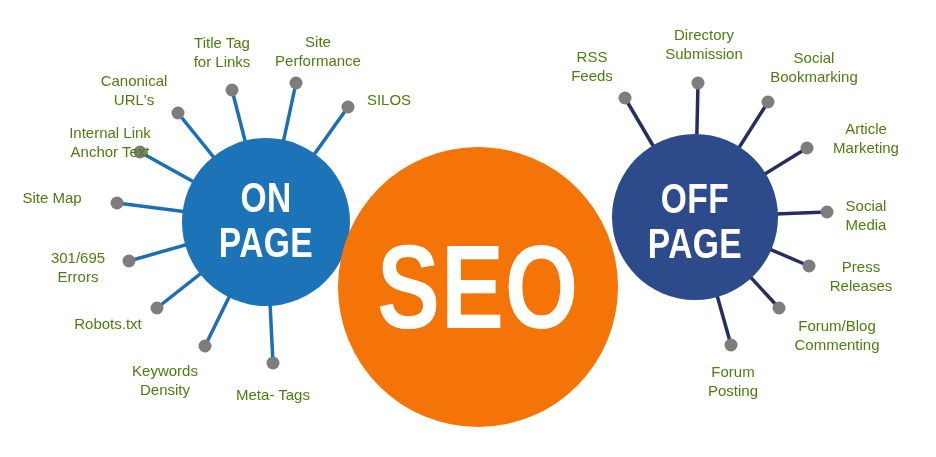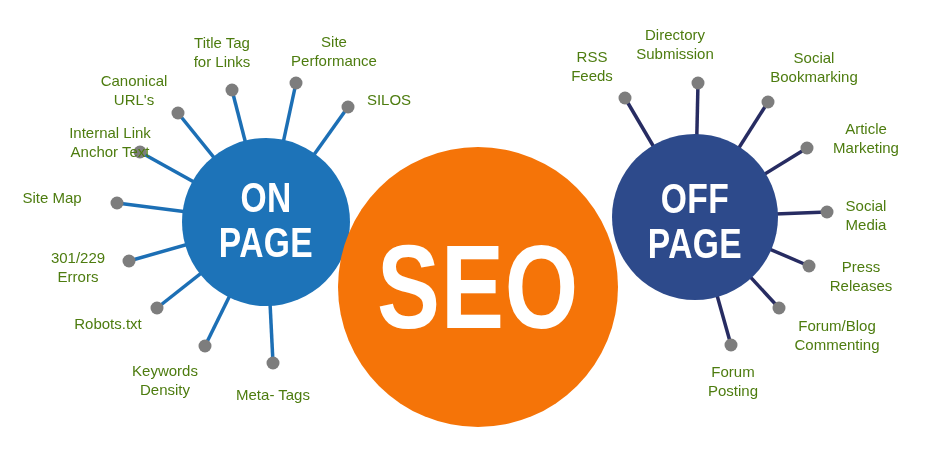--- a/index.html
+++ b/index.html
@@ -91,35 +91,35 @@
       <circle cx="731" cy="345" r="6.5" fill="#7d7d7d"></circle>
       <circle cx="266" cy="222" r="84" fill="#1d73b8"></circle>
       <circle cx="695" cy="217" r="83" fill="#2d4a8b"></circle>
       <circle cx="478" cy="287" r="140" fill="#f57408"></circle>
     </svg>
   <div id="labels">
       <div class="spoke-label" style="left: 134px; top: 90px;">Canonical
 URL's</div>
       <div class="spoke-label" style="left: 222px; top: 52px;">Title Tag
 for Links</div>
-      <div class="spoke-label" style="left: 334px; top: 51px;">Site
+      <div class="spoke-label" style="left: 318px; top: 51px;">Site
 Performance</div>
       <div class="spoke-label" style="left: 389px; top: 99px;">SILOS</div>
       <div class="spoke-label" style="left: 70px; top: 142px; margin-left: 40px;">Internal Link
 Anchor Text</div>
       <div class="spoke-label" style="left: 52px; top: 197px; text-align: center;">Site Map</div>
-      <div class="spoke-label" style="left: 78px; top: 267px;">301/229
+      <div class="spoke-label" style="left: 78px; top: 267px;">301/695
 Errors</div>
       <div class="spoke-label" style="left: 108px; top: 323px;">Robots.txt</div>
       <div class="spoke-label" style="left: 165px; top: 380px;">Keywords
 Density</div>
       <div class="spoke-label" style="left: 273px; top: 394px;">Meta- Tags</div>
       <div class="spoke-label" style="left: 592px; top: 66px;">RSS
 Feeds</div>
-      <div class="spoke-label" style="left: 675px; top: 44px; text-align: center;">Directory
+      <div class="spoke-label" style="left: 704px; top: 44px; text-align: center;">Directory
 Submission</div>
       <div class="spoke-label" style="left: 814px; top: 67px;">Social
 Bookmarking</div>
       <div class="spoke-label" style="left: 866px; top: 138px;">Article
 Marketing</div>
       <div class="spoke-label" style="left: 866px; top: 215px;">Social
 Media</div>
       <div class="spoke-label" style="left: 861px; top: 276px;">Press
 Releases</div>
       <div class="spoke-label" style="left: 837px; top: 335px;">Forum/Blog

